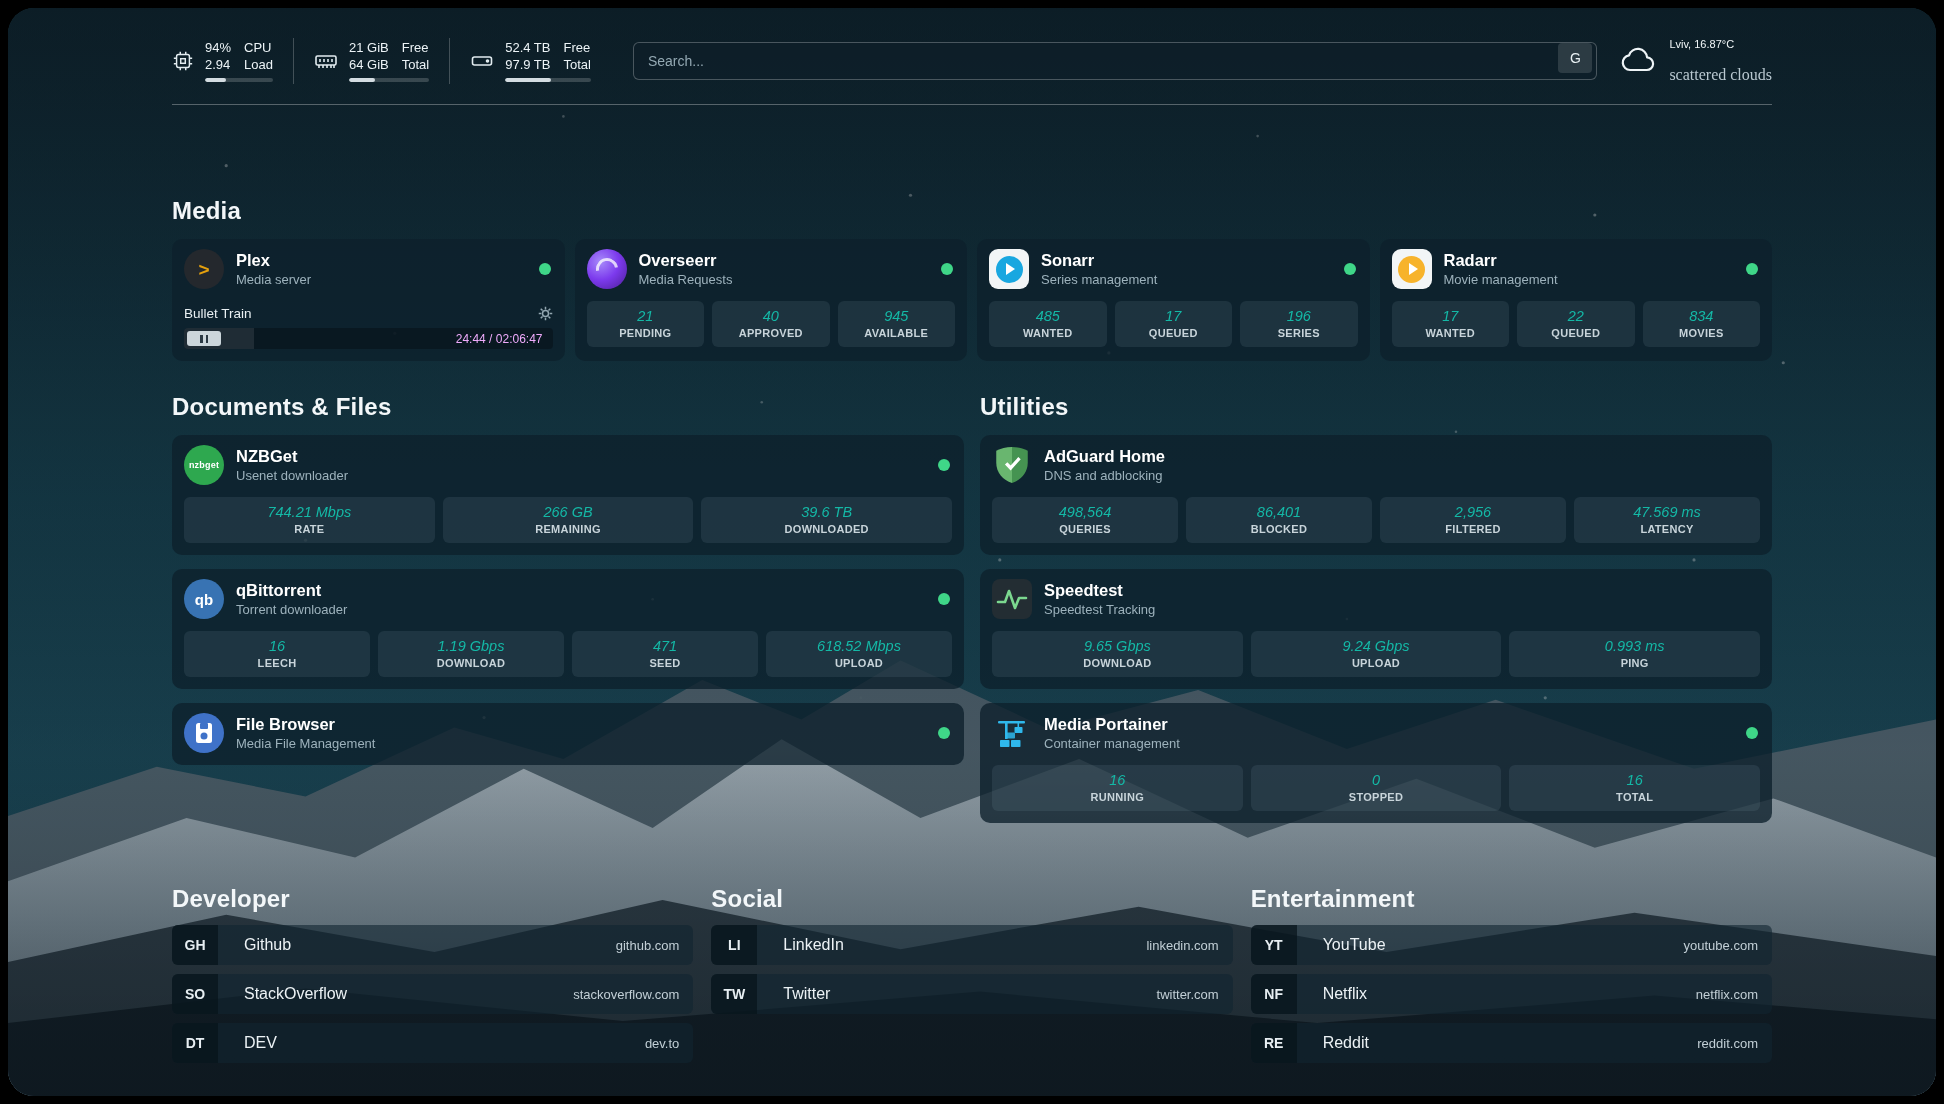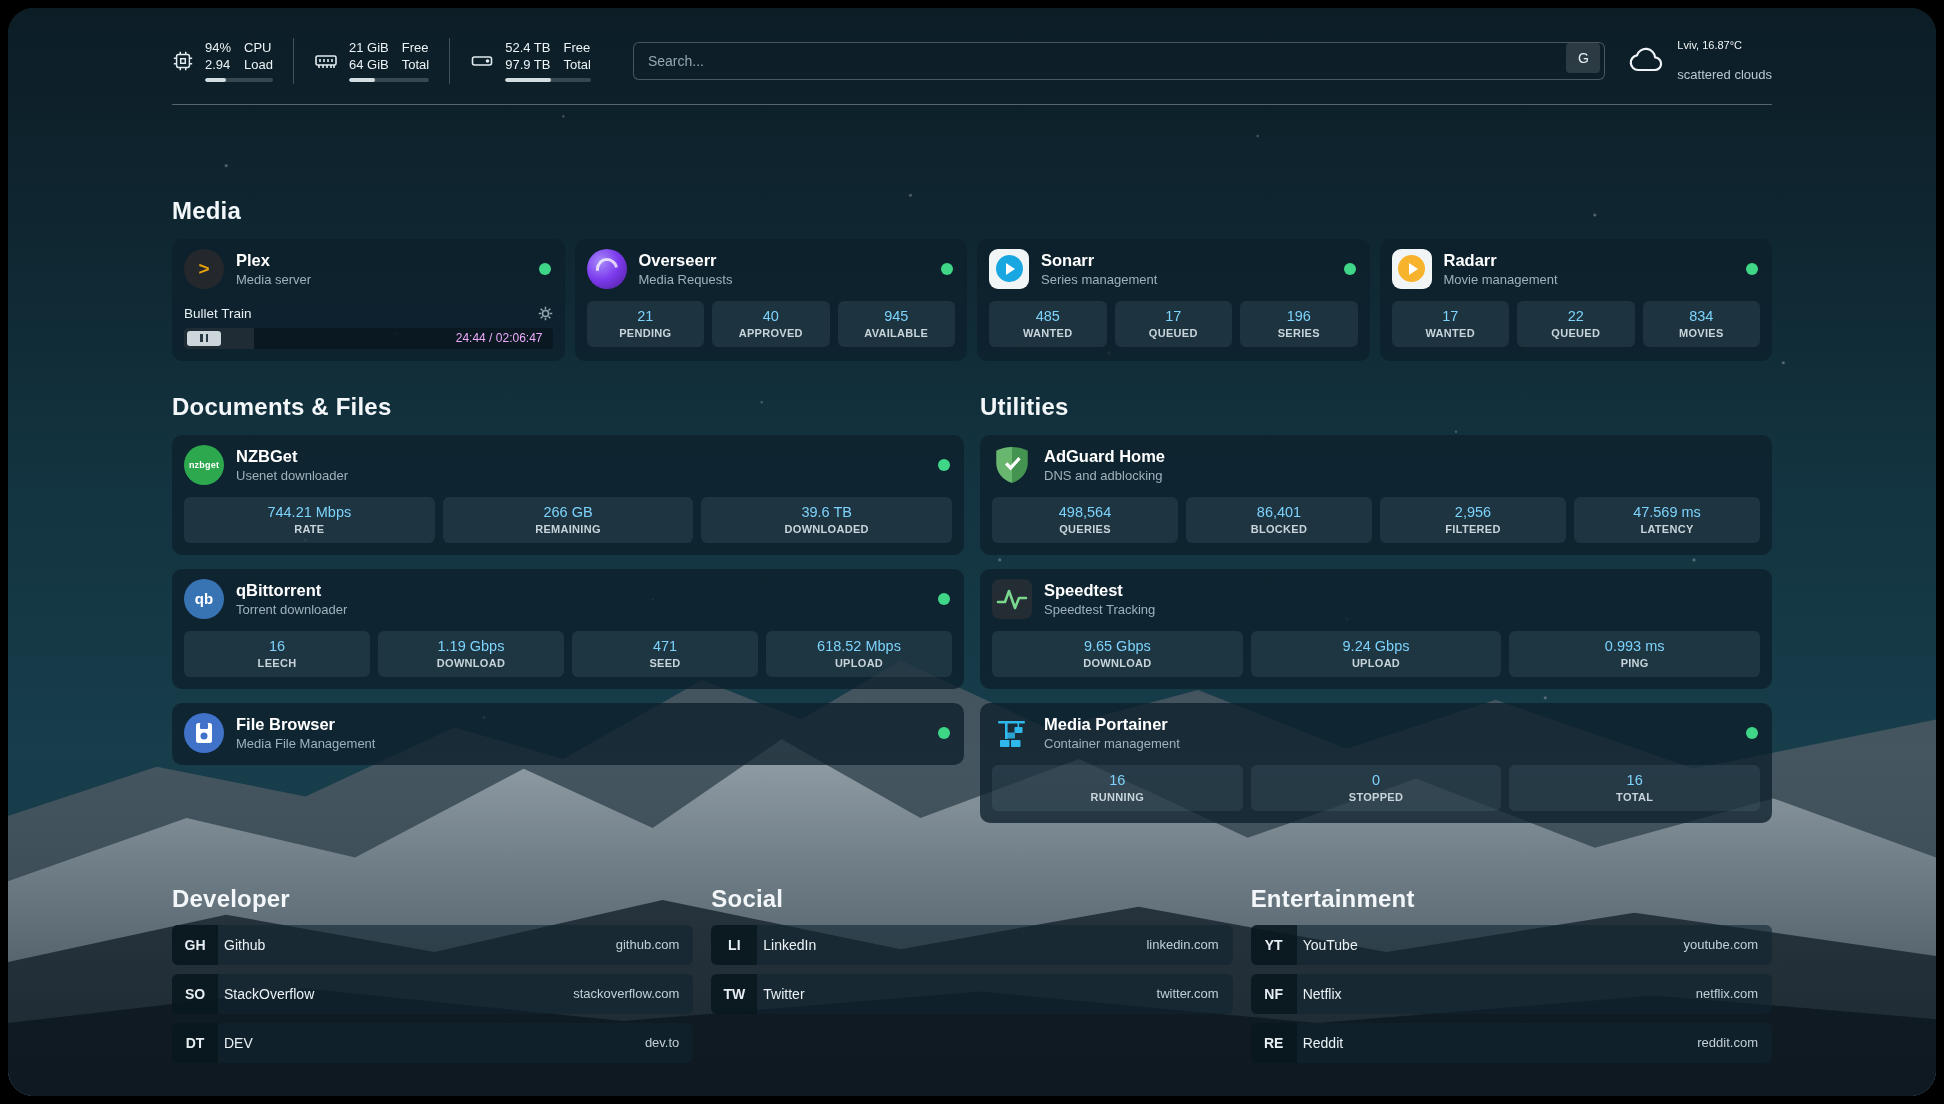--- a/index.html
+++ b/index.html
@@ -20,42 +20,42 @@
   .res-bar { grid-column:1 / 3; height:4px; background:rgba(255,255,255,0.18); border-radius:2px; margin-top:4px; overflow:hidden; }
   .res-bar-fill { display:block; height:100%; background:#d3dce1; border-radius:2px; }
 
   .search { flex:1; display:flex; height:38px; background:rgba(13,31,41,0.66); border:1px solid rgba(255,255,255,0.25); border-radius:6px; padding:0 4px 0 14px; }
   .search-input { flex:1; background:transparent; border:none; outline:none; color:#e8f0f3; font-size:14px; font-family:inherit; }
   .search-input::placeholder { color:#94a9b3; }
   .search-btn { width:34px; height:30px; border-radius:4px; background:rgba(255,255,255,0.13); color:#e8f0f3; display:flex; align-items:center; justify-content:center; font-size:14px; cursor:pointer; }
 
   .weather { display:flex; align-items:center; gap:12px; }
   .weather-loc { font-size:11px; color:#f2f7f9; }
-  .weather-cond { font-size:13px; color:#b9c8d0; margin-top:16px; }
+  .weather-cond { font-size:16px; color:#b9c8d0; margin-top:16px;font-family:Liberation Serif, serif; }
 
   .topbar-divider { height:1px; background:rgba(255,255,255,0.30); margin-top:20px; }
 
   
   .section-title { font-size:24px; font-weight:700; color:#f3f7f9; margin-bottom:14px; letter-spacing:0.2px; }
   .media-section { margin-top:92px; }
   .media-grid { display:grid; grid-template-columns:repeat(4,1fr); gap:10px; }
   .two-col { display:grid; grid-template-columns:1fr 1fr; gap:16px; margin-top:32px; align-items:start; }
   .col .card { margin-bottom:14px; }
 
   .card { background:rgba(13,32,43,0.78); border-radius:10px; padding:10px 12px 12px; }
   .card-header { display:flex; align-items:center; gap:12px; }
   .svc-icon { width:40px; height:40px; flex:0 0 auto; display:flex; align-items:center; justify-content:center; }
   .svc-names { flex:1; min-width:0; }
   .svc-name { font-size:16.5px; font-weight:600; color:#ffffff; }
   .svc-sub { font-size:13px; color:#9db2bc; margin-top:2px; }
   .status-dot { width:12px; height:12px; border-radius:50%; background:#3fd688; flex:0 0 auto; margin-right:2px; }
 
   .stats-row { display:flex; gap:8px; margin-top:12px; }
   .stat { flex:1; background:rgba(130,155,167,0.14); border-radius:6px; text-align:center; padding:7px 4px 8px; }
-  .stat-value { font-size:14.5px; color:#7dd3fc; }
+  .stat-value { font-size:14.5px; color:#14b8a6;font-style:italic; }
   .stat-label { font-size:11px; font-weight:700; color:#c8d4da; margin-top:3px; letter-spacing:0.3px; }
 
   
   .player { margin-top:17px; }
   .player-head { display:flex; align-items:center; justify-content:space-between; font-size:13.5px; color:#e9f0f3; }
   .gear { display:flex; cursor:pointer; }
   .player-bar { margin-top:7px; height:21px; background:rgba(7,17,23,0.55); border-radius:4px; position:relative; display:flex; align-items:center; overflow:hidden; }
   .player-fill { position:absolute; left:0; top:0; bottom:0; background:rgba(255,255,255,0.09); }
   .pause-chip { position:relative; width:34px; height:15px; background:#ccd6db; border-radius:3px; margin-left:3px; display:flex; align-items:center; justify-content:center; gap:3px; cursor:pointer; }
   .pause-bar { width:2.5px; height:8px; background:#2b3943; }
@@ -71,21 +71,21 @@
   .radarr-circle { width:27px; height:27px; border-radius:50%; background:#f7b32b; display:flex; align-items:center; justify-content:center; }
   .play-tri { width:0; height:0; border-left:9px solid #fff; border-top:6px solid transparent; border-bottom:6px solid transparent; margin-left:3px; }
   .icon-nzbget { border-radius:50%; background:#2ea84f; color:#fff; font-size:9px; font-weight:700; letter-spacing:0.2px; }
   .icon-qb { border-radius:50%; background:#3873b3; color:#fff; font-size:15px; font-weight:700; }
 
   
   .bookmarks { display:grid; grid-template-columns:repeat(3,1fr); gap:18px; margin-top:48px; padding-bottom:20px; }
   .bm-title { margin-bottom:12px; }
   .bm-row { display:flex; align-items:center; height:40px; border-radius:6px; overflow:hidden; background:rgba(16,37,49,0.60); margin-bottom:9px; cursor:pointer; }
   .bm-abbr { width:46px; align-self:stretch; background:rgba(7,19,26,0.72); display:flex; align-items:center; justify-content:center; color:#e7eef2; font-size:14px; font-weight:600; }
-  .bm-name { flex:1; padding-left:6px; font-size:14px; color:#ecf2f5; }
+  .bm-name { flex:1; padding-left:26px; font-size:16px; color:#ecf2f5; }
   .bm-url { padding-right:14px; font-size:13px; color:#c2cfd6; }
 </style>
 </head>
 <body>
 
 <div class="screen">
 
   <svg class="bg-svg" viewBox="0 0 1944 1104" preserveAspectRatio="none">
     <defs>
       <linearGradient id="sky" x1="0" y1="0" x2="0" y2="1">

